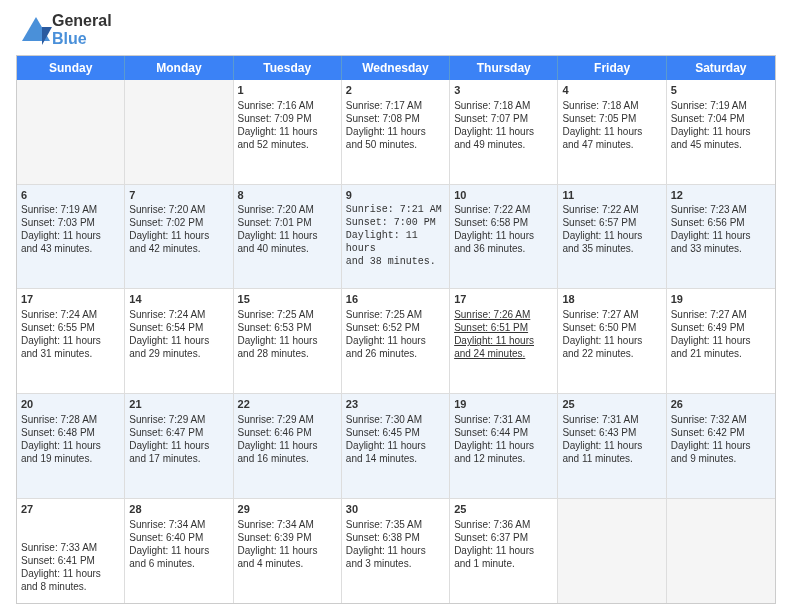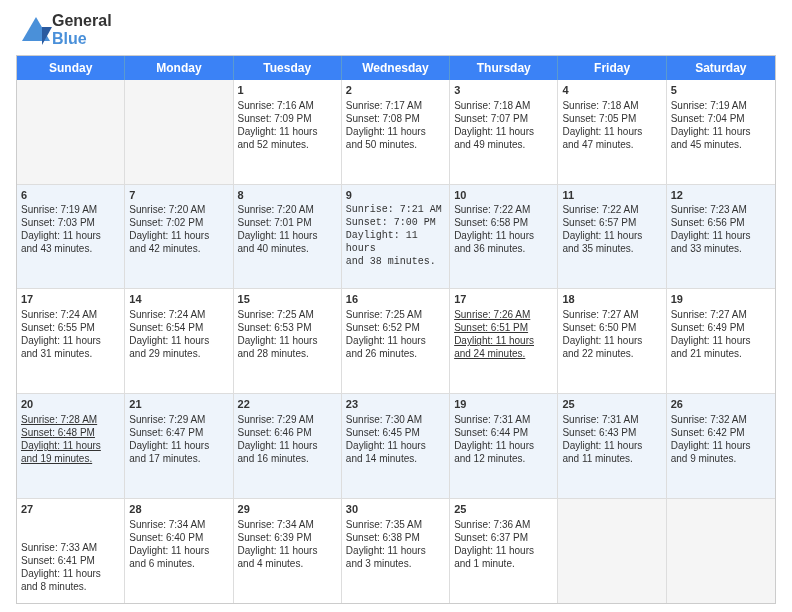--- a/index.html
+++ b/index.html
@@ -276,21 +276,21 @@
             <span class="day-num">19</span>
             <div class="cell-info" style="white-space: pre-line;">Sunrise: 7:27 AM
 Sunset: 6:49 PM
 Daylight: 11 hours
 and 21 minutes.</div>
           </div>
         </div>
         <div class="cal-row">
           <div class="cal-cell alt-row">
             <span class="day-num">20</span>
-            <div class="cell-info" style="white-space: pre-line; text-decoration: underline;">Sunrise: 7:28 AM
+            <div class="cell-info" style="white-space: pre-line;">Sunrise: 7:28 AM
 Sunset: 6:48 PM
 Daylight: 11 hours
 and 19 minutes.</div>
           </div>
           <div class="cal-cell alt-row">
             <span class="day-num">21</span>
             <div class="cell-info" style="white-space: pre-line;">Sunrise: 7:29 AM
 Sunset: 6:47 PM
 Daylight: 11 hours
 and 17 minutes.</div>

